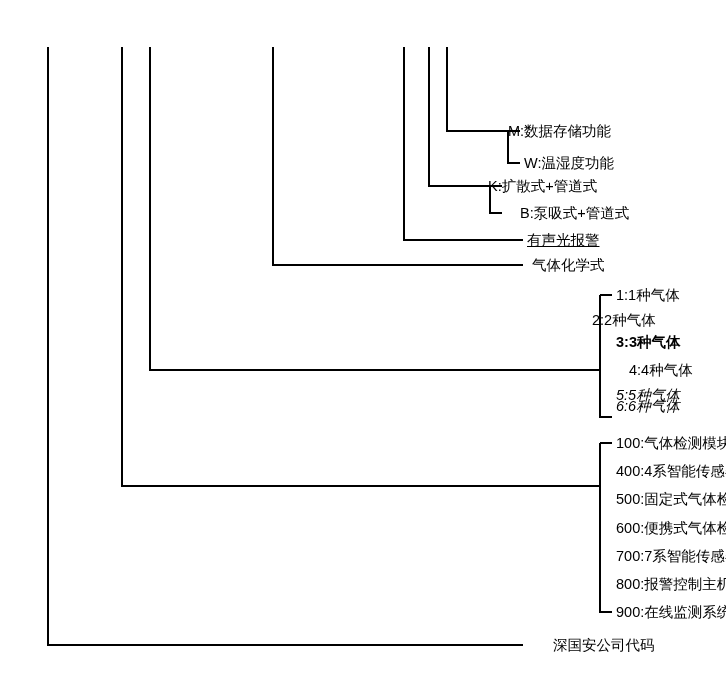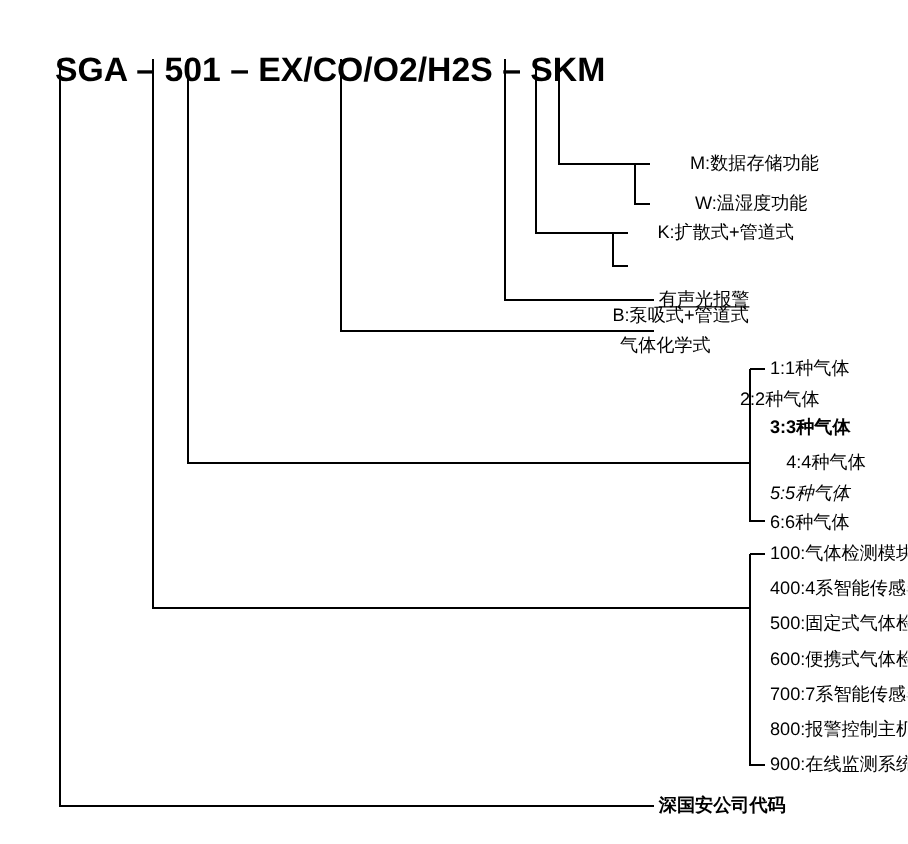--- a/index.html
+++ b/index.html
@@ -43,23 +43,20 @@
     white-space: nowrap;
     line-height: 1;
     color: #000;
   }
 </style>
 </head>
 <body>
 
 <div id="stage">
 
-  <div class="code-line">
-    <span>SGA</span><span> – </span><span>501</span><span> – </span><span>EX/CO/O2/H2S</span><span> – </span><span>S</span><span>K</span><span>M</span>
-  </div>
 
   <svg class="lines" viewBox="0 0 726 675">
     <g stroke="#000000" stroke-width="1.6" fill="none" shape-rendering="crispEdges">
 
       <path d="M 447 47 L 447 131 L 520 131"></path>
 
       <path d="M 508 131 L 508 163 L 520 163"></path>
       <path d="M 508 131 L 520 131"></path>
 
       <path d="M 429 47 L 429 186 L 502 186"></path>
@@ -76,40 +73,40 @@
 
       <path d="M 122 47 L 122 486 L 600 486"></path>
       <path d="M 600 443 L 600 612 L 612 612"></path>
       <path d="M 600 443 L 612 443"></path>
 
       <path d="M 48 47 L 48 645 L 523 645"></path>
 
     </g>
   </svg>
 
-  <div class="lbl" style="left:552px; top:124px;">M:数据存储功能</div>
-  <div class="lbl" style="left:556px; top:156px;">W:温湿度功能</div>
+  <div class="lbl" style="left:508px; top:124px;">M:数据存储功能</div>
+  <div class="lbl" style="left:524px; top:156px;">W:温湿度功能</div>
 
-  <div class="lbl" style="left:526px; top:179px;text-align:right;">K:扩散式+管道式</div>
-  <div class="lbl" style="left:490px; top:206px;margin-top:40px;">B:泵吸式+管道式</div>
+  <div class="lbl" style="left:488px; top:179px;text-align:right;">K:扩散式+管道式</div>
+  <div class="lbl" style="left:520px; top:206px;">B:泵吸式+管道式</div>
 
   <div class="lbl" style="left:527px; top:233px;text-decoration:underline;">有声光报警</div>
 
-  <div class="lbl" style="left:496px; top:258px;margin-top:12px;">气体化学式</div>
+  <div class="lbl" style="left:532px; top:258px;">气体化学式</div>
 
   <div class="lbl" style="left:616px; top:288px;">1:1种气体</div>
   <div class="lbl" style="left:592px; top:313px;">2:2种气体</div>
   <div class="lbl" style="left:616px; top:335px;font-weight:bold;">3:3种气体</div>
   <div class="lbl" style="left:629px; top:363px;">4:4种气体</div>
   <div class="lbl" style="left:616px; top:388px;font-style:italic;">5:5种气体</div>
-  <div class="lbl" style="left:616px; top:411px;">6:6种气体</div>
+  <div class="lbl" style="left:616px; top:399px;font-style:italic;">6:6种气体</div>
 
   <div class="lbl" style="left:616px; top:436px;">100:气体检测模块</div>
   <div class="lbl" style="left:616px; top:464px;">400:4系智能传感器模组</div>
   <div class="lbl" style="left:616px; top:492px;">500:固定式气体检测仪</div>
   <div class="lbl" style="left:616px; top:521px;">600:便携式气体检测仪</div>
   <div class="lbl" style="left:616px; top:549px;">700:7系智能传感器模组</div>
   <div class="lbl" style="left:616px; top:577px;">800:报警控制主机</div>
   <div class="lbl" style="left:616px; top:605px;">900:在线监测系统</div>
 
-  <div class="lbl" style="left:527px; top:638px;font-weight:bold;">深国安公司代码</div>
+  <div class="lbl" style="left:553px; top:638px;">深国安公司代码</div>
 
 </div>
 
 </body></html>

